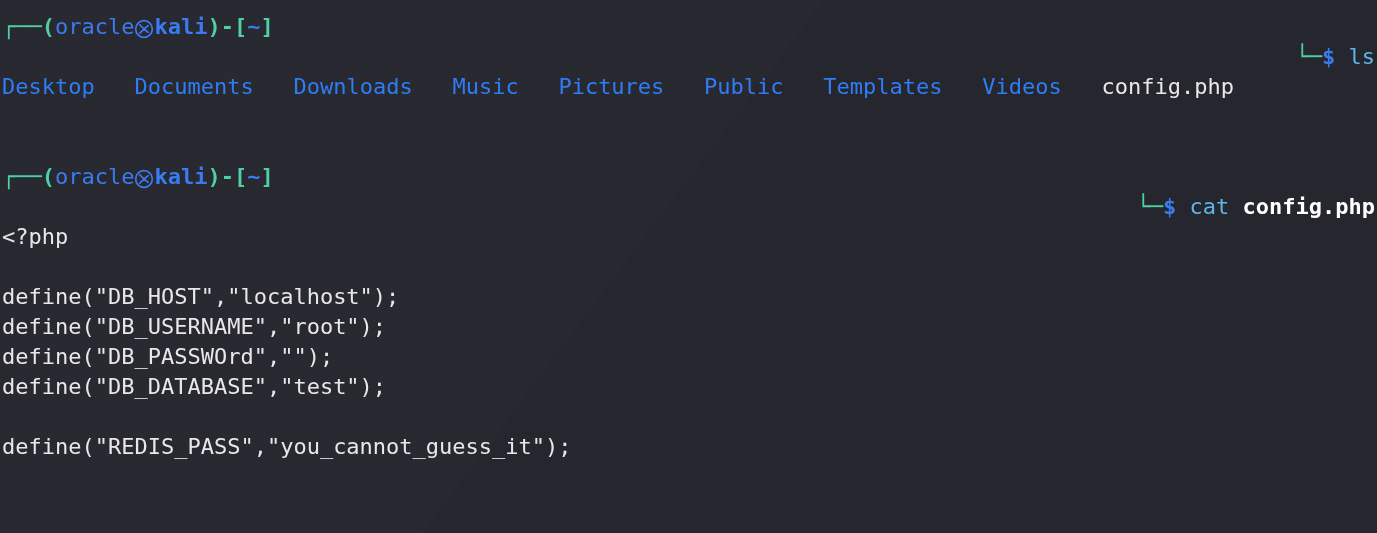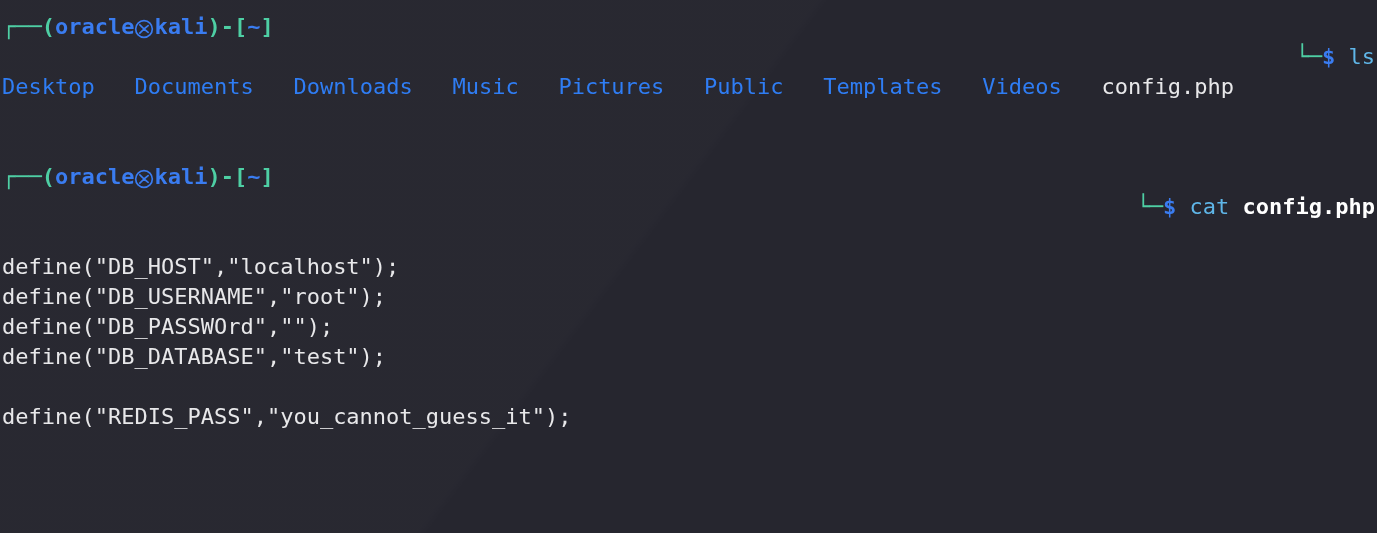--- a/index.html
+++ b/index.html
@@ -34,21 +34,21 @@
     padding: 0 2px;
   }
 
   
   .prompt-block { position: relative; }
   .prompt-row-1 { white-space: pre; height: 30px; position: relative; }
   .prompt-row-2 { white-space: pre; height: 30px; position: relative; text-align: right; }
 
   .box { color: #4ecfa4; }
   .paren { color: #4ecfa4; font-weight: bold; }
-  .user { color: #3a7cf0; font-weight: bold; }
+  .user { color: #3a7cf0; font-weight: normal; }
   .host { color: #3a7cf0; font-weight: bold; }
   .kali-glyph {
     color: #3a7cf0;
     font-weight: bold;
     display: inline-block;
     vertical-align: -2px;
   }
   .bracket { color: #4ecfa4; font-weight: bold; }
   .cwd { color: #3a7cf0; font-weight: bold; }
   .dollar { color: #3a7cf0; font-weight: bold; }
@@ -90,20 +90,21 @@
 
     <div class="prompt-block">
 
       <div class="prompt-row-1"><span class="box">┌──</span><span class="paren">(</span><span class="user">oracle</span><span class="kali-glyph"><svg width="20" height="20" viewBox="0 0 24 24" style="vertical-align:-3px">
               <circle cx="12" cy="12" r="10" fill="none" stroke="#3a7cf0" stroke-width="2"></circle>
               <path d="M7 7 L12 12 L7 17 M12 12 L17 8 M12 12 L17 16" fill="none" stroke="#3a7cf0" stroke-width="2" stroke-linecap="round"></path>
             </svg></span><span class="host">kali</span><span class="paren">)</span><span class="bracket">-</span><span class="bracket">[</span><span class="cwd">~</span><span class="bracket">]</span></div>
 
       <div class="prompt-row-2"><span class="box">└─</span><span class="dollar">$</span><span> </span><span class="cmd">cat</span><span> </span><span class="cmd-arg-bold">config.php</span></div>
 
+      <div class="content">&lt;?php</div>
       <div class="content"></div>
       <div class="content">define("DB_HOST","localhost");</div>
       <div class="content">define("DB_USERNAME","root");</div>
       <div class="content">define("DB_PASSWOrd","");</div>
       <div class="content">define("DB_DATABASE","test");</div>
       <div class="content"></div>
       <div class="content">define("REDIS_PASS","you_cannot_guess_it");</div>
 
     </div>
 

